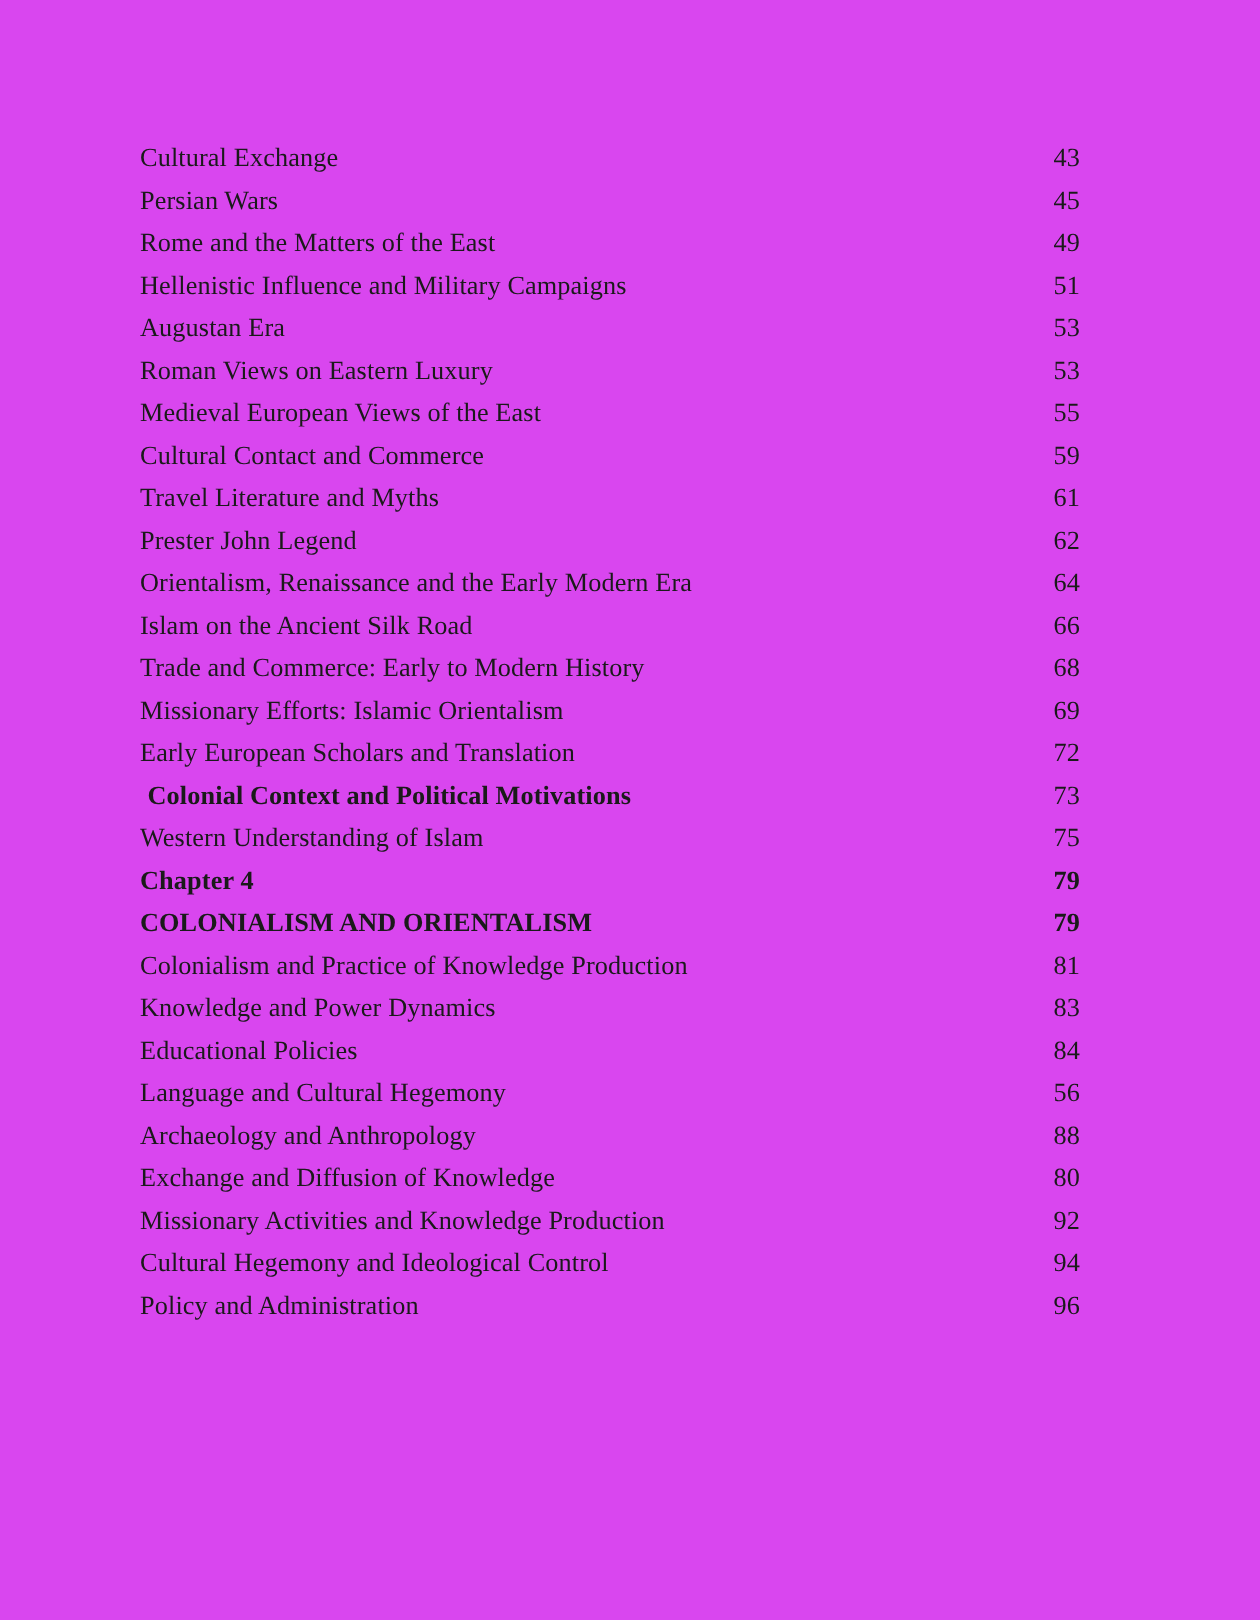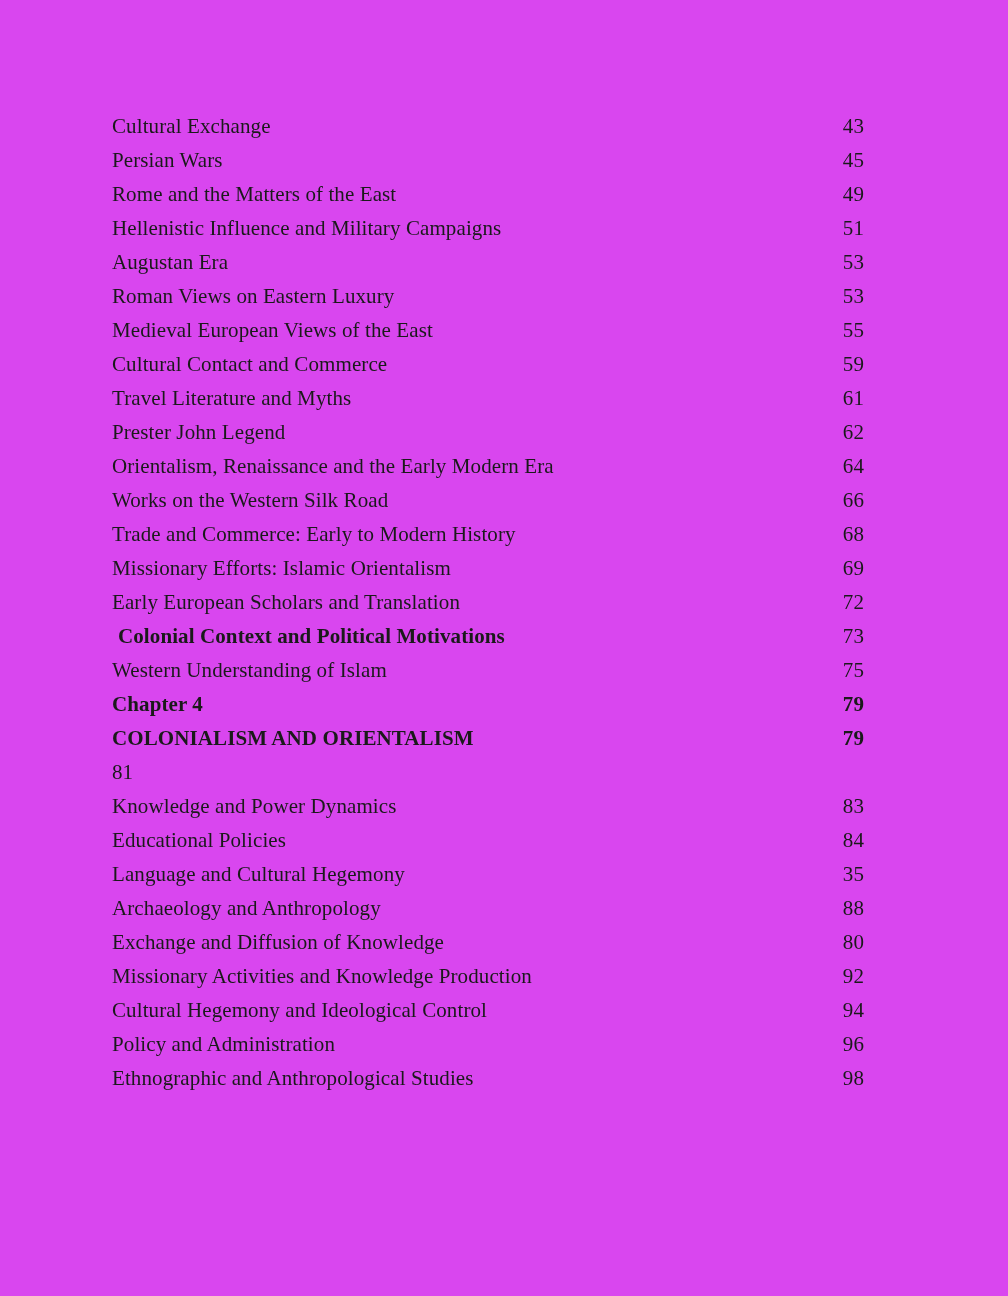--- a/index.html
+++ b/index.html
@@ -92,21 +92,21 @@
   </div>
       <div class="toc-row">
     <span class="toc-title">Prester John Legend</span>
     <span class="toc-page">62</span>
   </div>
       <div class="toc-row">
     <span class="toc-title">Orientalism, Renaissance and the Early Modern Era</span>
     <span class="toc-page">64</span>
   </div>
       <div class="toc-row">
-    <span class="toc-title">Works on the Western Silk Road</span>
+    <span class="toc-title">Islam on the Ancient Silk Road</span>
     <span class="toc-page">66</span>
   </div>
       <div class="toc-row">
     <span class="toc-title">Trade and Commerce: Early to Modern History</span>
     <span class="toc-page">68</span>
   </div>
       <div class="toc-row">
     <span class="toc-title">Missionary Efforts: Islamic Orientalism</span>
     <span class="toc-page">69</span>
   </div>
@@ -124,33 +124,34 @@
   </div>
       <div class="toc-row bold gap-before">
     <span class="toc-title">Chapter 4</span>
     <span class="toc-page">79</span>
   </div>
       <div class="toc-row bold">
     <span class="toc-title">COLONIALISM AND ORIENTALISM</span>
     <span class="toc-page">79</span>
   </div>
       <div class="toc-row">
+    <span class="toc-title">Colonialism and Practice of Knowledge Production</span>
     <span class="toc-page">81</span>
   </div>
       <div class="toc-row">
     <span class="toc-title">Knowledge and Power Dynamics</span>
     <span class="toc-page">83</span>
   </div>
       <div class="toc-row">
     <span class="toc-title">Educational Policies</span>
     <span class="toc-page">84</span>
   </div>
       <div class="toc-row">
     <span class="toc-title">Language and Cultural Hegemony</span>
-    <span class="toc-page">35</span>
+    <span class="toc-page">56</span>
   </div>
       <div class="toc-row">
     <span class="toc-title">Archaeology and Anthropology</span>
     <span class="toc-page">88</span>
   </div>
       <div class="toc-row">
     <span class="toc-title">Exchange and Diffusion of Knowledge</span>
     <span class="toc-page">80</span>
   </div>
       <div class="toc-row">
@@ -158,18 +159,14 @@
     <span class="toc-page">92</span>
   </div>
       <div class="toc-row">
     <span class="toc-title">Cultural Hegemony and Ideological Control</span>
     <span class="toc-page">94</span>
   </div>
       <div class="toc-row">
     <span class="toc-title">Policy and Administration</span>
     <span class="toc-page">96</span>
   </div>
-      <div class="toc-row">
-    <span class="toc-title">Ethnographic and Anthropological Studies</span>
-    <span class="toc-page">98</span>
-  </div>
     </div>
 </div>
 
 </body></html>

